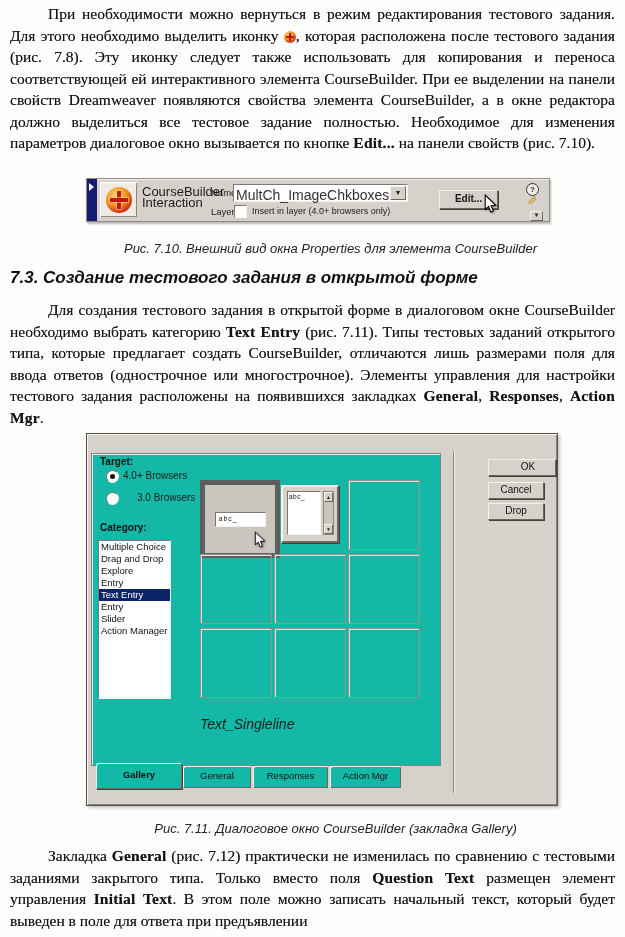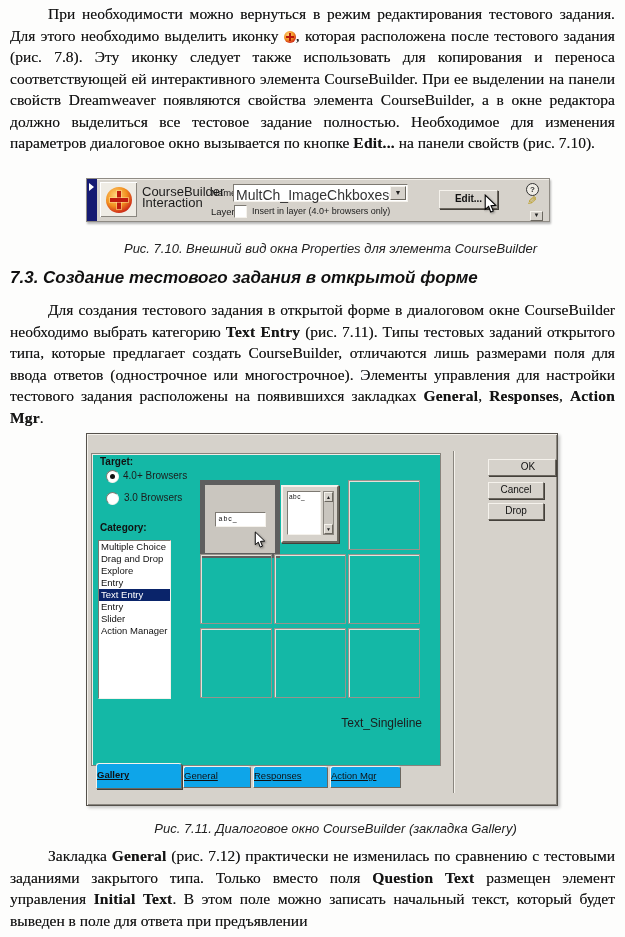--- a/index.html
+++ b/index.html
@@ -85,29 +85,29 @@
   .field-thumb{width:46px;height:13px;font:7px/11px "Liberation Sans",sans-serif;padding-left:3px;
                letter-spacing:1px;color:#111;}
   .thumb-outer{position:absolute;left:7px;top:5px;width:54px;height:54px;border:2px solid;
                border-color:#f5f2ec #6b675f #6b675f #f5f2ec;background:#d6d2cb;box-shadow:1px 1px 0 #44403a;}
   .ta{position:absolute;left:4px;top:4px;width:30px;height:40px;font:6.5px/8px "Liberation Sans",sans-serif;
       padding:1px;letter-spacing:.5px;color:#111;}
   .sb{position:absolute;right:3px;top:4px;width:9px;height:42px;background:#c9c5be;border:1px solid #8a867f;}
   .sb span{position:absolute;left:0;width:7px;height:8px;font-size:5px;line-height:8px;text-align:center;color:#222;
            background:#d6d2cb;border:1px solid;border-color:#f5f2ec #6b675f #6b675f #f5f2ec;}
   .sb .up{top:0;} .sb .dn{bottom:0;}
-  .gallery-caption{position:absolute;left:108px;width:222px;top:262px;text-align:right;
-                   font-size:12px;color:#1c1c1c;}
+  .gallery-caption{position:absolute;left:108px;width:222px;top:262px;text-align:left;
+                   font-size:14px;color:#1c1c1c;font-style:italic;}
   .divider{position:absolute;left:366px;top:17px;width:0;height:342px;
            border-left:1px solid #8a867f;border-right:1px solid #f5f2ec;}
   .dlg-btn{position:absolute;left:401px;width:54px;height:15px;
            font:10px/13px "Liberation Sans",sans-serif;text-align:center;color:#111;box-shadow:1px 1px 0 #44403a;}
-  .tab{position:absolute;height:20px;top:332px;background:#0ea5e9;border:1px solid;
+  .tab{position:absolute;height:20px;top:332px;background:#14b8a6;border:1px solid;
        border-color:#f5f2ec #6b675f #6b675f #f5f2ec;border-radius:3px 3px 0 0;
-       font:9.5px/18px "Liberation Sans",sans-serif;color:#111;text-decoration:underline;}
+       font:9.5px/18px "Liberation Sans",sans-serif;text-align:center;color:#111;}
   .tab.active{top:329px;height:24px;font-weight:bold;line-height:21px;box-shadow:1px 1px 0 #44403a;}
 </style>
 </head>
 <body>
 
 <div class="page">
 
   <p class="body para1"><span>При необходимости можно вернуться в режим редактирования тестового задания. Для этого необходимо выделить иконку </span><span class="gem-sm"></span><span>, которая расположена после тестового задания (рис. 7.8). Эту иконку следует также использовать для копирования и переноса соответствующей ей интерактивного элемента CourseBuilder. При ее выделении на панели свойств Dreamweaver появляются свойства элемента CourseBuilder, а в окне редактора должно выделиться все тестовое задание полностью. Необходимое для изменения параметров диалоговое окно вызывается по кнопке </span><b>Edit...</b><span> на панели свойств (рис. 7.10).</span></p>
 
   <div class="props ui">
@@ -144,21 +144,21 @@
 
   <p class="body para2"><span>Для создания тестового задания в открытой форме в диалоговом окне CourseBuilder необходимо выбрать категорию </span><b>Text Entry</b><span> (рис. 7.11). Типы тестовых заданий открытого типа, которые предлагает создать CourseBuilder, отличаются лишь размерами поля для ввода ответов (однострочное или многострочное). Элементы управления для настройки тестового задания расположены на появившихся закладках </span><b>General</b><span>, </span><b>Responses</b><span>, </span><b>Action Mgr</b><span>.</span></p>
 
   <div class="dlg ui">
 
     <div class="tab-page">
       <div class="lbl-bold" style="left:8px;top:2px;">Target:</div>
       <div class="radio sel" style="left:14px;top:16px;"></div>
       <div class="rlabel" style="left:31px;top:16px;">4.0+ Browsers</div>
       <div class="radio" style="left:14px;top:38px;"></div>
-      <div class="rlabel" style="left:32px;top:38px;">3.0 Browsers</div>
+      <div class="rlabel" style="left:45px;top:38px;">3.0 Browsers</div>
 
       <div class="lbl-bold" style="left:8px;top:68px;">Category:</div>
       <div class="listbox sunken">
         <div class="li">Multiple Choice</div>
         <div class="li">Drag and Drop</div>
         <div class="li">Explore</div>
         <div class="li">Entry</div>
         <div class="li sel">Text Entry</div>
         <div class="li">Entry</div>
         <div class="li">Slider</div>

